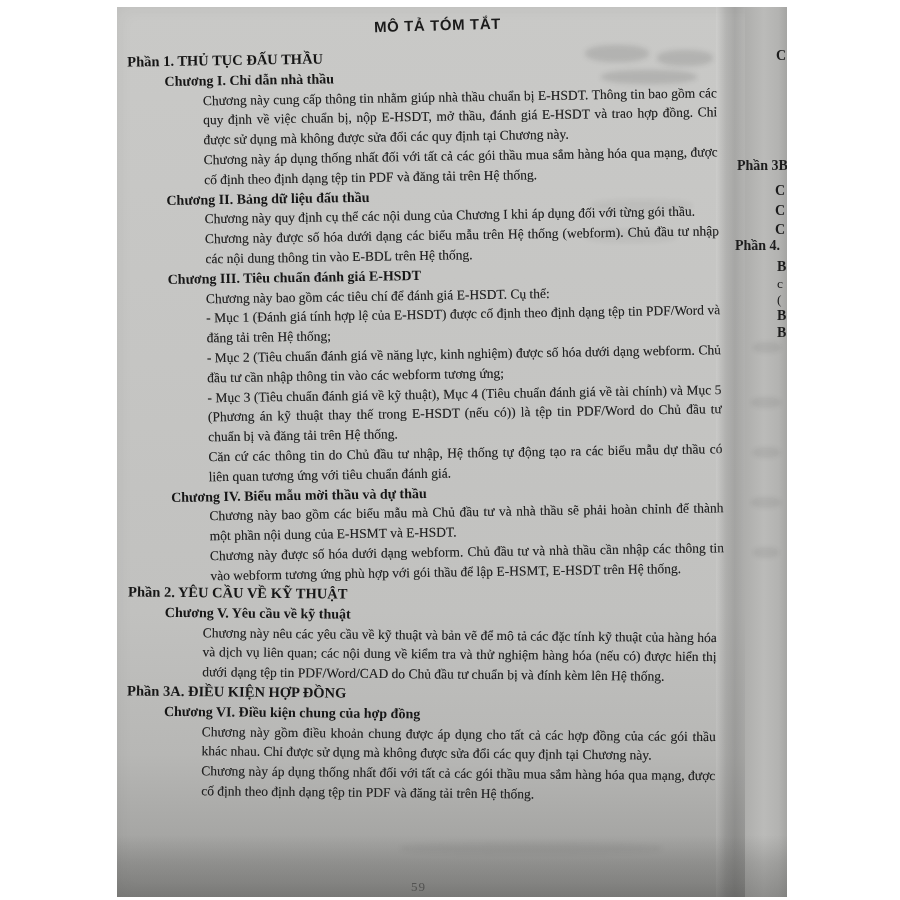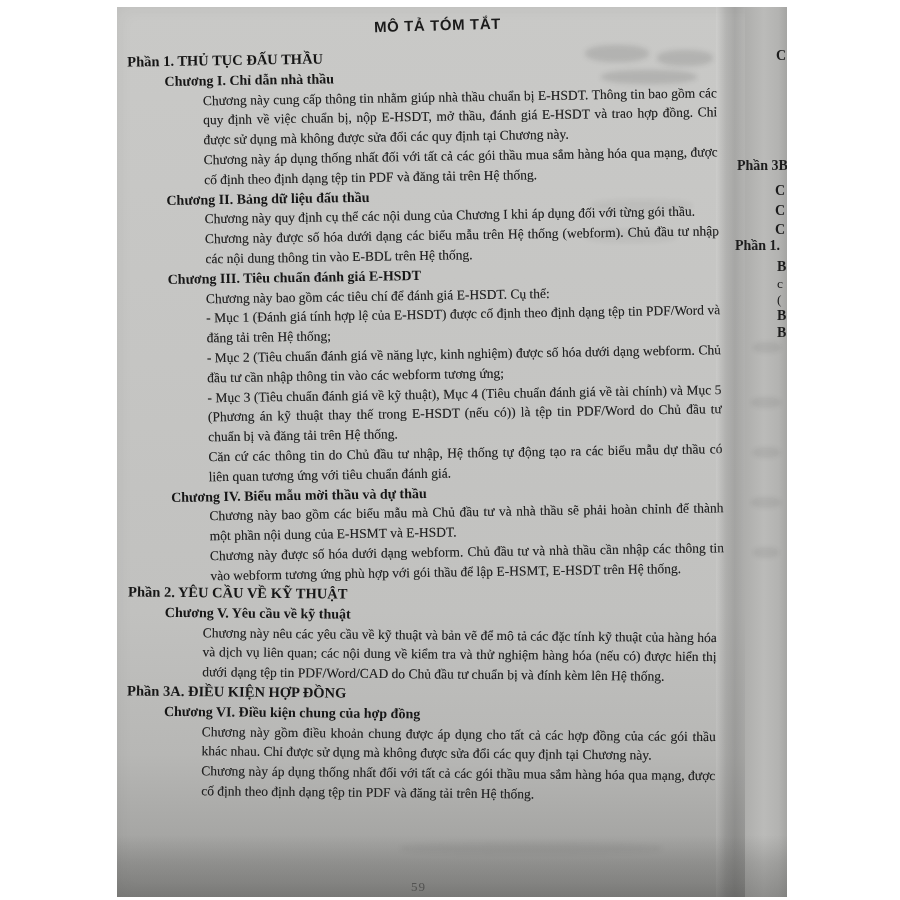--- a/index.html
+++ b/index.html
@@ -122,19 +122,19 @@
   <div class="gutter"></div>
   <div id="fragments"></div>
 
   <div class="bottom-shadow"></div>
   <div class="pageno">59</div>
 <span class="fragment bold" style="left: 659px; top: 41px;">C</span>
     <span class="fragment bold" style="left: 620px; top: 151px; text-align: right;">Phần 3B</span>
     <span class="fragment bold" style="left: 658px; top: 176px;">C</span>
     <span class="fragment bold" style="left: 658px; top: 196px;">C</span>
     <span class="fragment bold" style="left: 658px; top: 215px;">C</span>
-    <span class="fragment bold" style="left: 618px; top: 231px;">Phần 1.</span>
+    <span class="fragment bold" style="left: 618px; top: 231px;">Phần 4.</span>
     <span class="fragment bold" style="left: 660px; top: 252px;">B</span>
     <span class="fragment" style="left: 660px; top: 269px;">c</span>
     <span class="fragment" style="left: 660px; top: 285px;">(</span>
     <span class="fragment bold" style="left: 660px; top: 301px;">B</span>
     <span class="fragment bold" style="left: 660px; top: 318px;">B</span>
   </div>
 
 </body></html>

